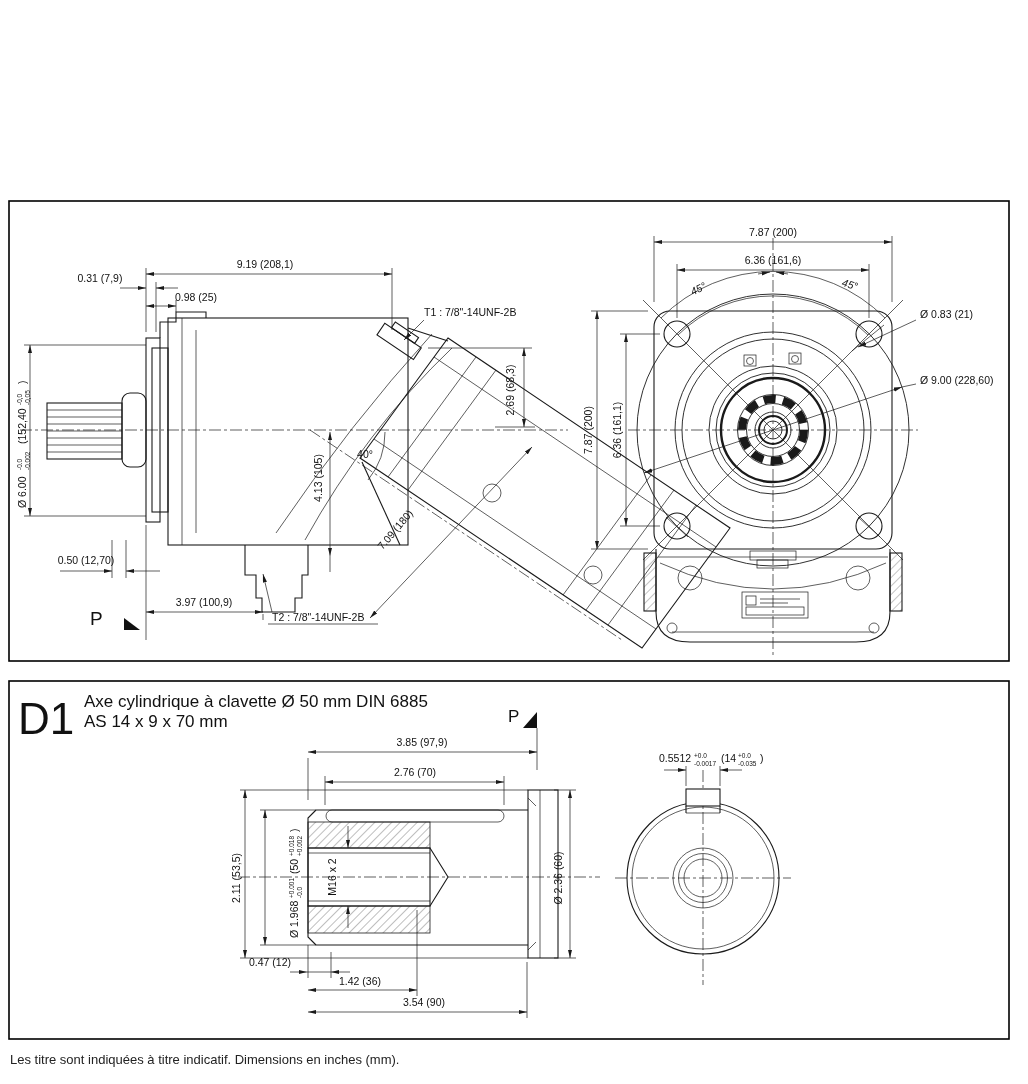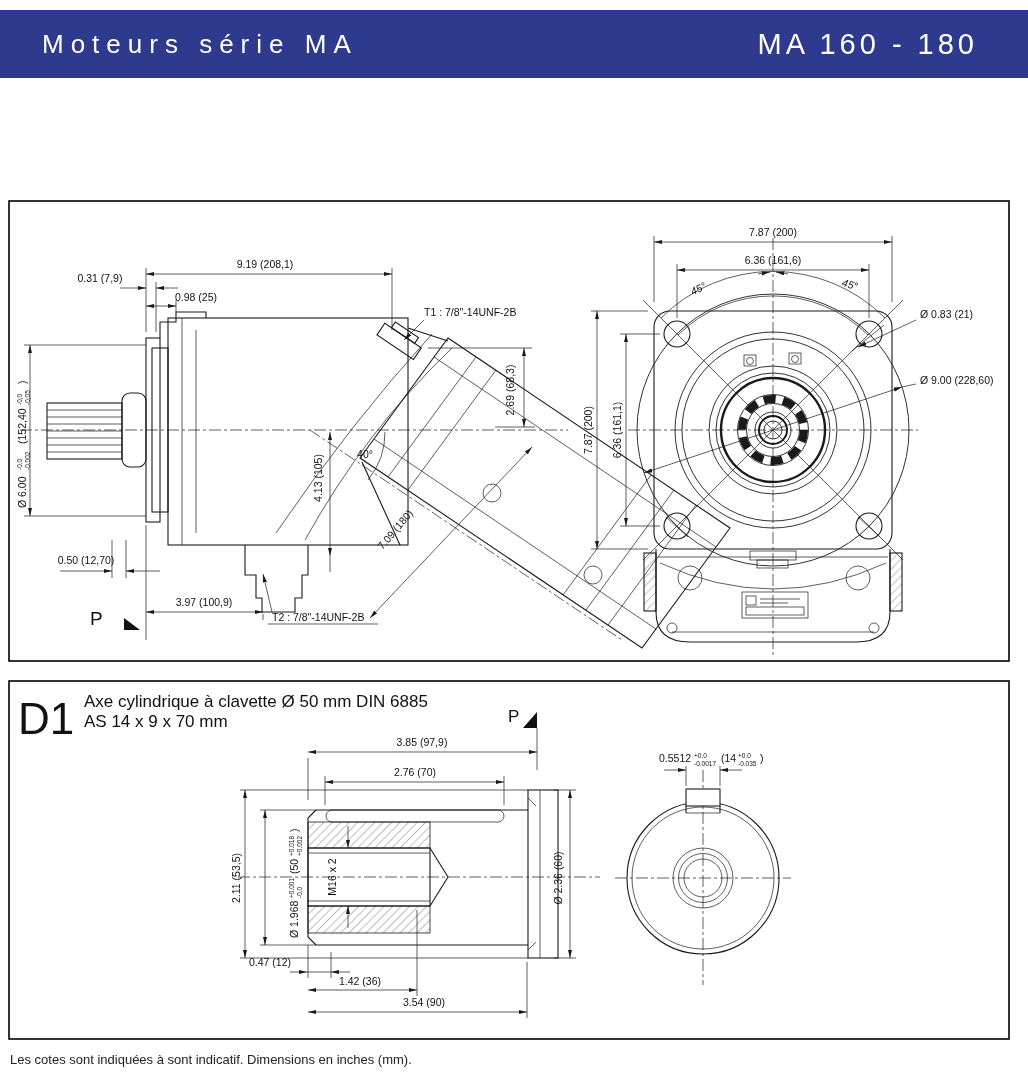--- a/index.html
+++ b/index.html
@@ -17,24 +17,20 @@
   .ol{stroke:#1a1a1a;fill:none;stroke-width:1.1;}
   .th{stroke:#1a1a1a;fill:none;stroke-width:0.7;}
   .cl{stroke:#1a1a1a;fill:none;stroke-width:0.7;stroke-dasharray:12 3 3 3;}
   #ftr{position:absolute;left:10px;top:1052px;font-size:13px;color:#222;}
 </style>
 </head>
 <body>
 
 <div id="page">
 
-  <div id="hdr">
-    <span class="t">Moteurs série MA</span>
-    <span class="m">MA 160 - 180</span>
-  </div>
 
   <svg style="left:8px;top:200px" width="1002" height="462" viewBox="8 200 1002 462">
     <defs>
       <marker id="a" markerWidth="13" markerHeight="8" refX="12" refY="3" orient="auto-start-reverse">
         <path d="M0,0 L12,3 L0,6 z" fill="#1a1a1a"></path>
       </marker>
       <pattern id="h1" patternUnits="userSpaceOnUse" width="6" height="6" patternTransform="rotate(45)">
         <line x1="0" y1="0" x2="0" y2="6" stroke="#555" stroke-width="0.7"></line>
       </pattern>
     </defs>
@@ -346,14 +342,14 @@
         <text class="dims" x="35" y="-4">+0.0</text>
         <text class="dims" x="35" y="3.5">-0.0017</text>
         <text class="dim" x="62" y="0">(14</text>
         <text class="dims" x="79" y="-4">+0.0</text>
         <text class="dims" x="79" y="3.5">-0.035</text>
         <text class="dim" x="101" y="0">)</text>
       </g>
     </g>
   </svg>
 
-  <div id="ftr">Les cotes sont indiquées à sont indicatif. Dimensions en inches (mm).</div>
+  <div id="ftr">Les titre sont indiquées à titre indicatif. Dimensions en inches (mm).</div>
 </div>
 
 </body></html>

